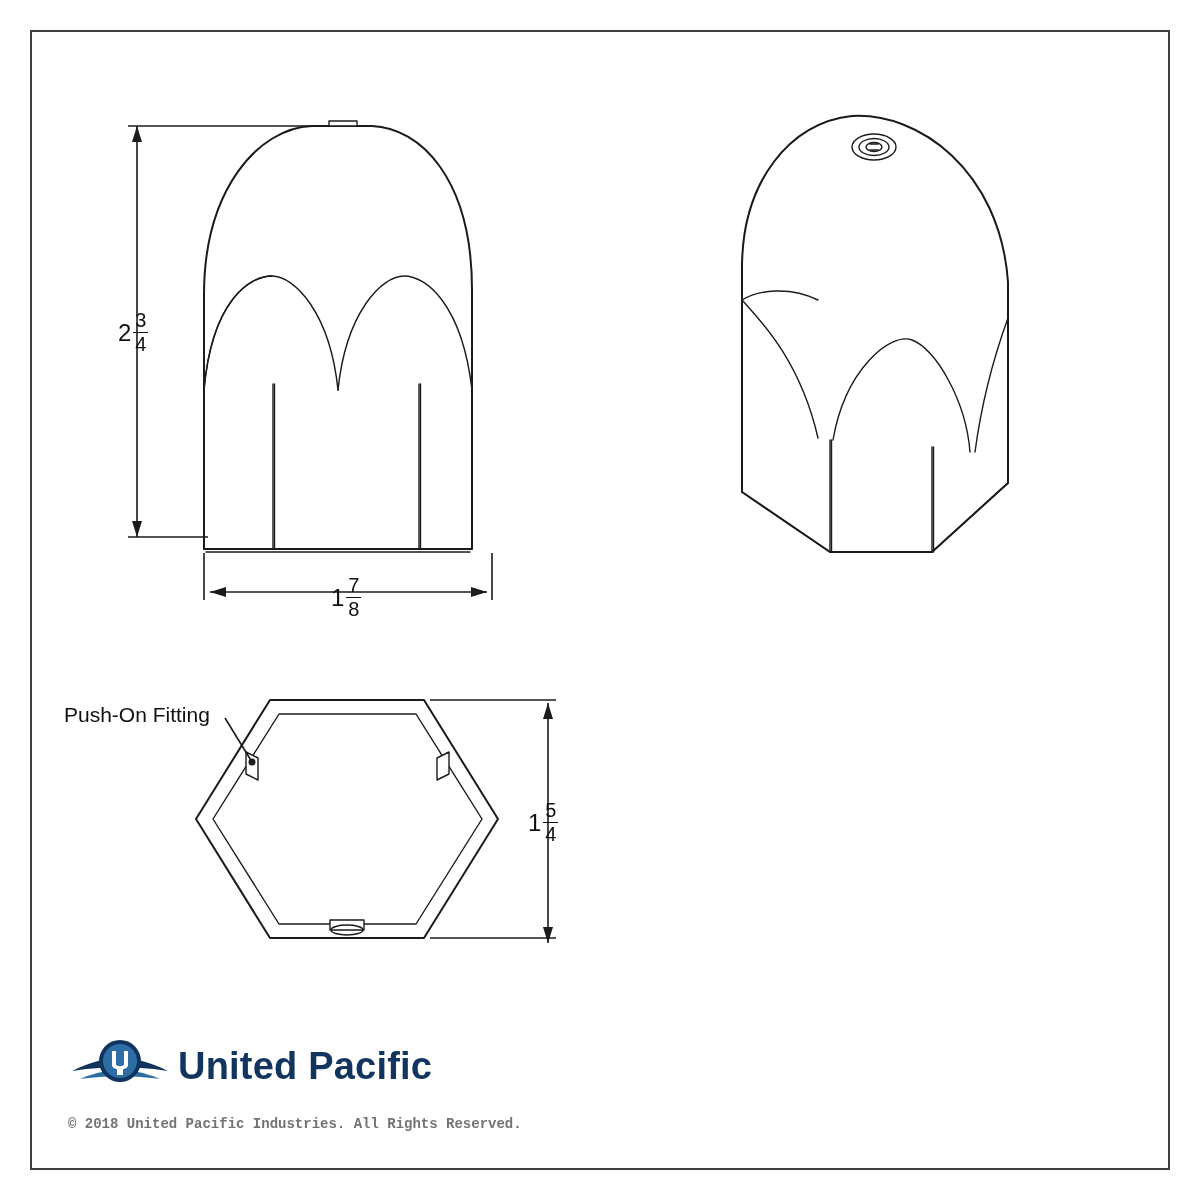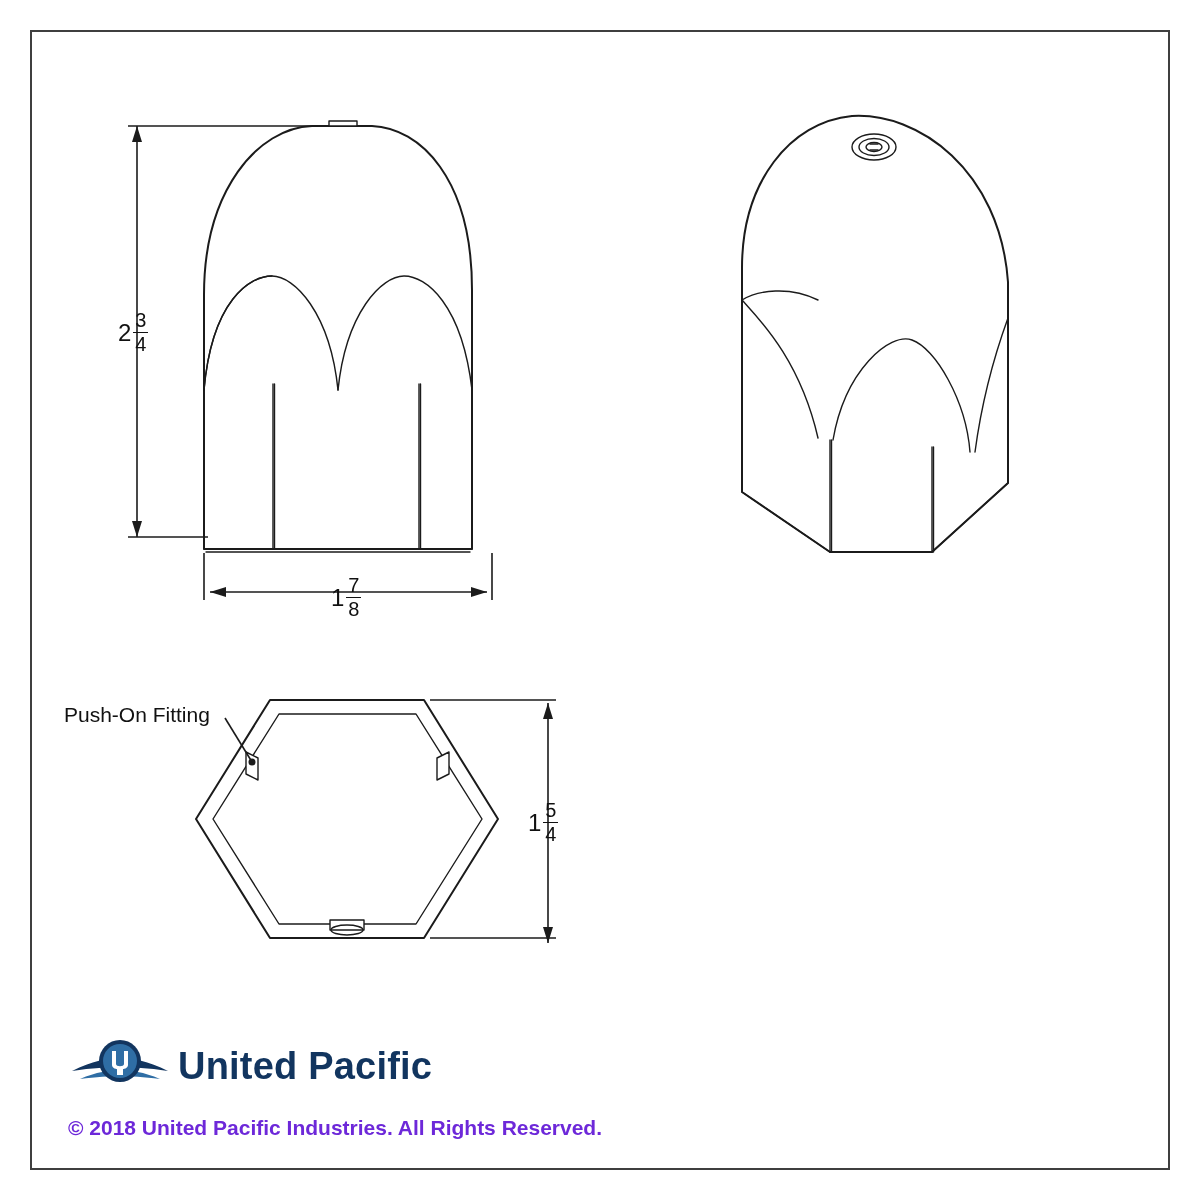--- a/index.html
+++ b/index.html
@@ -119,24 +119,24 @@
   #brand-text {
     font-family: "Liberation Sans", sans-serif;
     font-size: 38px;
     font-weight: bold;
     color: #12355f;
     letter-spacing: 0.2px;
     margin-left: 6px;
   }
   #copyright {
     margin-top: 14px;
-    font-family: Liberation Sans, sans-serif;
-    font-size: 21px;
+    font-family: Liberation Mono, monospace;
+    font-size: 14px;
     font-weight: bold;
-    color: #6d28d9;
+    color: #737373;
   }
 </style>
 </head>
 <body>
 
 <div id="page">
 
   <div id="frame"></div>
 
   <svg class="drawing" viewBox="0 0 1200 1200">

